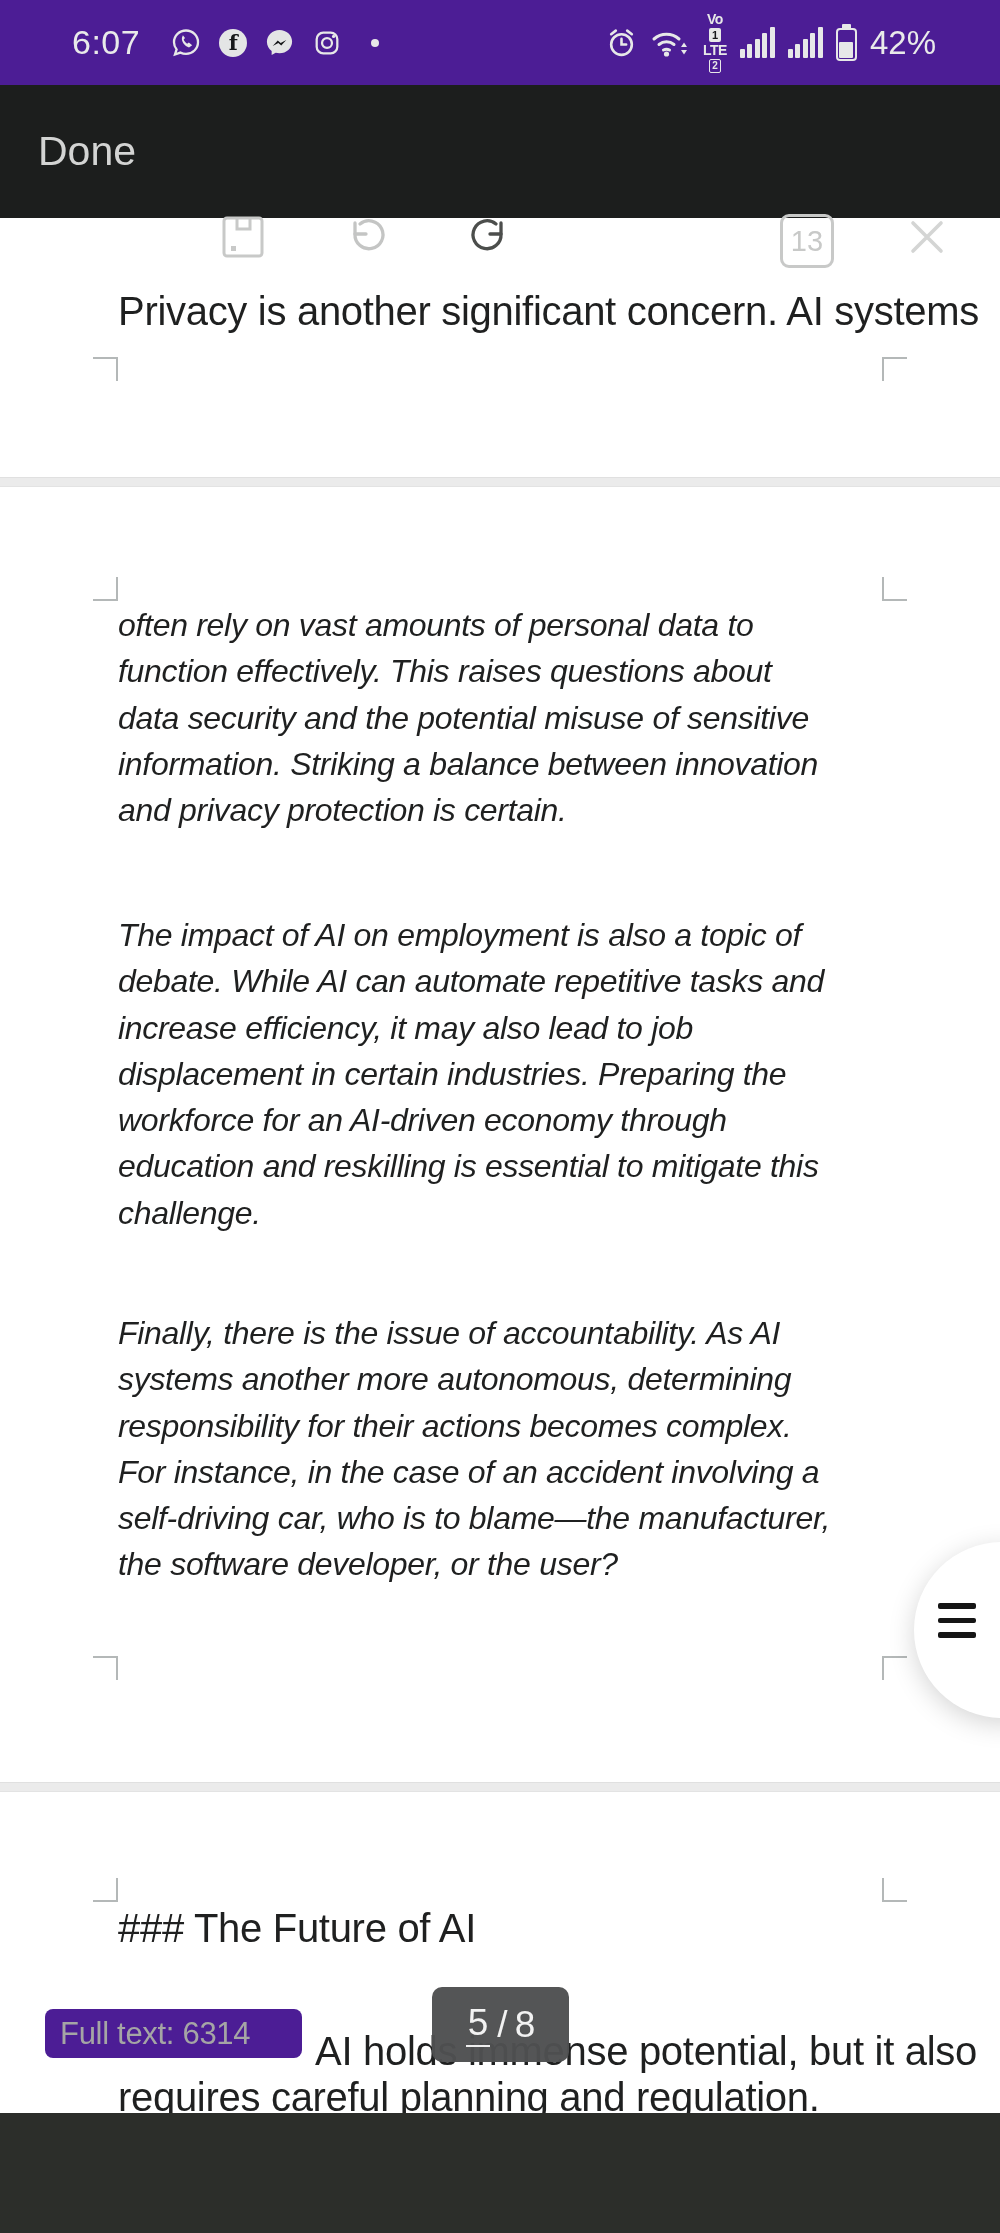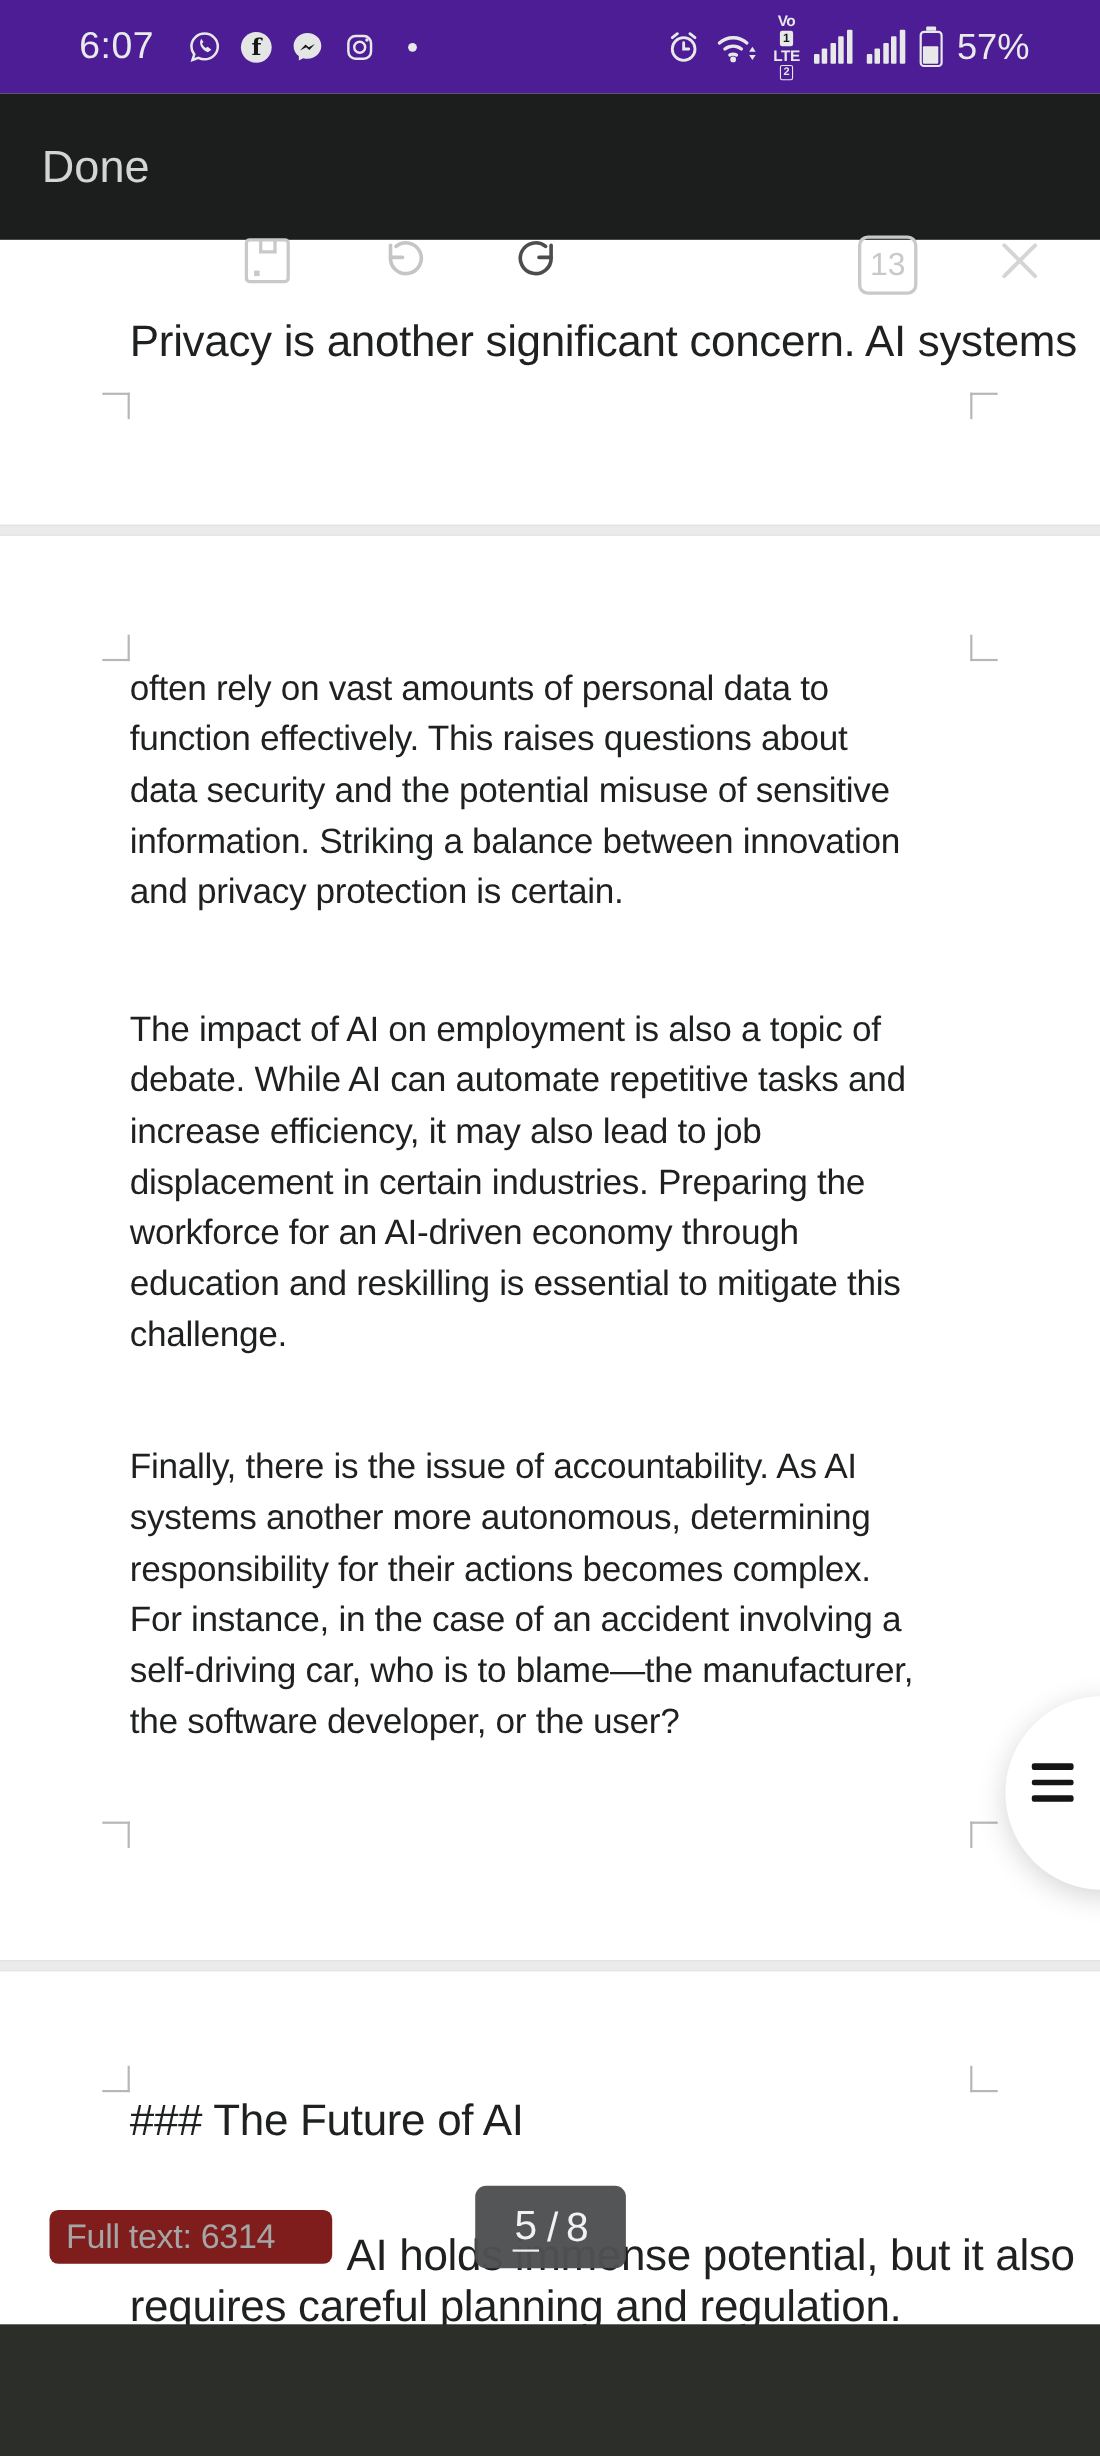--- a/index.html
+++ b/index.html
@@ -37,37 +37,37 @@
   .tt-done{position:absolute;left:38px;top:0;height:133px;display:flex;align-items:center;
            font-size:41px;color:#d3d4d3;cursor:pointer;}
   .tt-btn{position:absolute;top:126px;width:52px;height:52px;display:flex;align-items:center;justify-content:center;}
   .badge13{position:absolute;left:780px;top:129px;width:48px;height:48px;border:3px solid #c8c9c8;
            border-radius:9px;display:flex;align-items:center;justify-content:center;
            font-size:29px;color:#c8c9c8;}
 
   
   .doc{position:absolute;left:0;top:218px;width:1000px;height:1895px;background:#ffffff;}
   .doc-line{position:absolute;font-size:40px;line-height:46px;color:#1f2020;letter-spacing:-.3px;white-space:nowrap;}
-  .para{position:absolute;left:118px;width:800px;}
+  .para{position:absolute;left:118px;width:800px;font-style:italic;}
   .para div{font-size:32px;line-height:46.3px;color:#1f2020;letter-spacing:-.3px;white-space:nowrap;}
   .mark{position:absolute;width:25px;height:24px;box-sizing:border-box;}
   .mk-tr{border-top:2px solid #b4b8b8;border-right:2px solid #b4b8b8;}
   .mk-tl{border-top:2px solid #b4b8b8;border-left:2px solid #b4b8b8;}
   .mk-br{border-bottom:2px solid #b4b8b8;border-right:2px solid #b4b8b8;}
   .mk-bl{border-bottom:2px solid #b4b8b8;border-left:2px solid #b4b8b8;}
   .page-gap{position:absolute;left:0;width:1000px;height:10px;background:#ebebeb;
             border-top:1px solid #e0e0e0;border-bottom:1px solid #e3e3e3;box-sizing:border-box;}
 
   .float-btn{position:absolute;left:914px;top:1542px;width:176px;height:176px;border-radius:50%;
              background:#ffffff;box-shadow:0 6px 26px rgba(0,0,0,.17);z-index:8;}
   .float-btn .bars{position:absolute;left:24px;top:61px;display:flex;flex-direction:column;gap:9px;}
   .float-btn .bars i{display:block;width:38px;height:5.5px;border-radius:2px;background:#151515;}
 
   .wc-badge{position:absolute;left:45px;top:2009px;width:257px;height:49px;border-radius:8px;
-            background:#7f1d1d;color:#a5a5a5;font-size:31px;line-height:49px;padding-left:15px;
+            background:#4c1d95;color:#a5a5a5;font-size:31px;line-height:49px;padding-left:15px;
             box-sizing:border-box;z-index:4;white-space:nowrap;letter-spacing:-.3px;}
   .pg-pill{position:absolute;left:432px;top:1987px;width:137px;height:75px;border-radius:10px;
            background:rgba(78,79,81,.97);z-index:6;display:flex;align-items:center;justify-content:center;
            gap:7px;color:#f2f2f2;font-size:37px;}
   .pg-pill .cur{border-bottom:2.5px solid #eeeeee;padding:0 2px 1px 2px;}
 
   
   .bottom-toolbar{position:absolute;left:0;top:2113px;width:1000px;height:120px;background:#2c2e2a;z-index:20;}
   .bt-btn{position:absolute;top:2140px;width:64px;height:64px;display:flex;align-items:center;
           justify-content:center;}
@@ -152,21 +152,21 @@
           <i style="height:19px"></i>
           <i style="height:25px"></i>
           <i style="height:31px"></i>
       </span>
       <span class="batt">
         <span class="batt-cap"></span>
         <span class="batt-body">
             <span class="batt-fill"></span>
           </span>
       </span>
-      <span class="sb-pct">57%</span>
+      <span class="sb-pct">42%</span>
     </div>
   </div>
 
   <div class="top-toolbar">
     <div class="tt-done">Done</div>
     <div class="tt-btn" style="left:217px">
       <span>
         <svg width="52" height="52" viewBox="0 0 52 52" fill="none" stroke="#c8c9c8" stroke-width="3">
           <rect x="7" y="7" width="38" height="38" rx="3"></rect>
           <path d="M20 7v11h13V7"></path>

